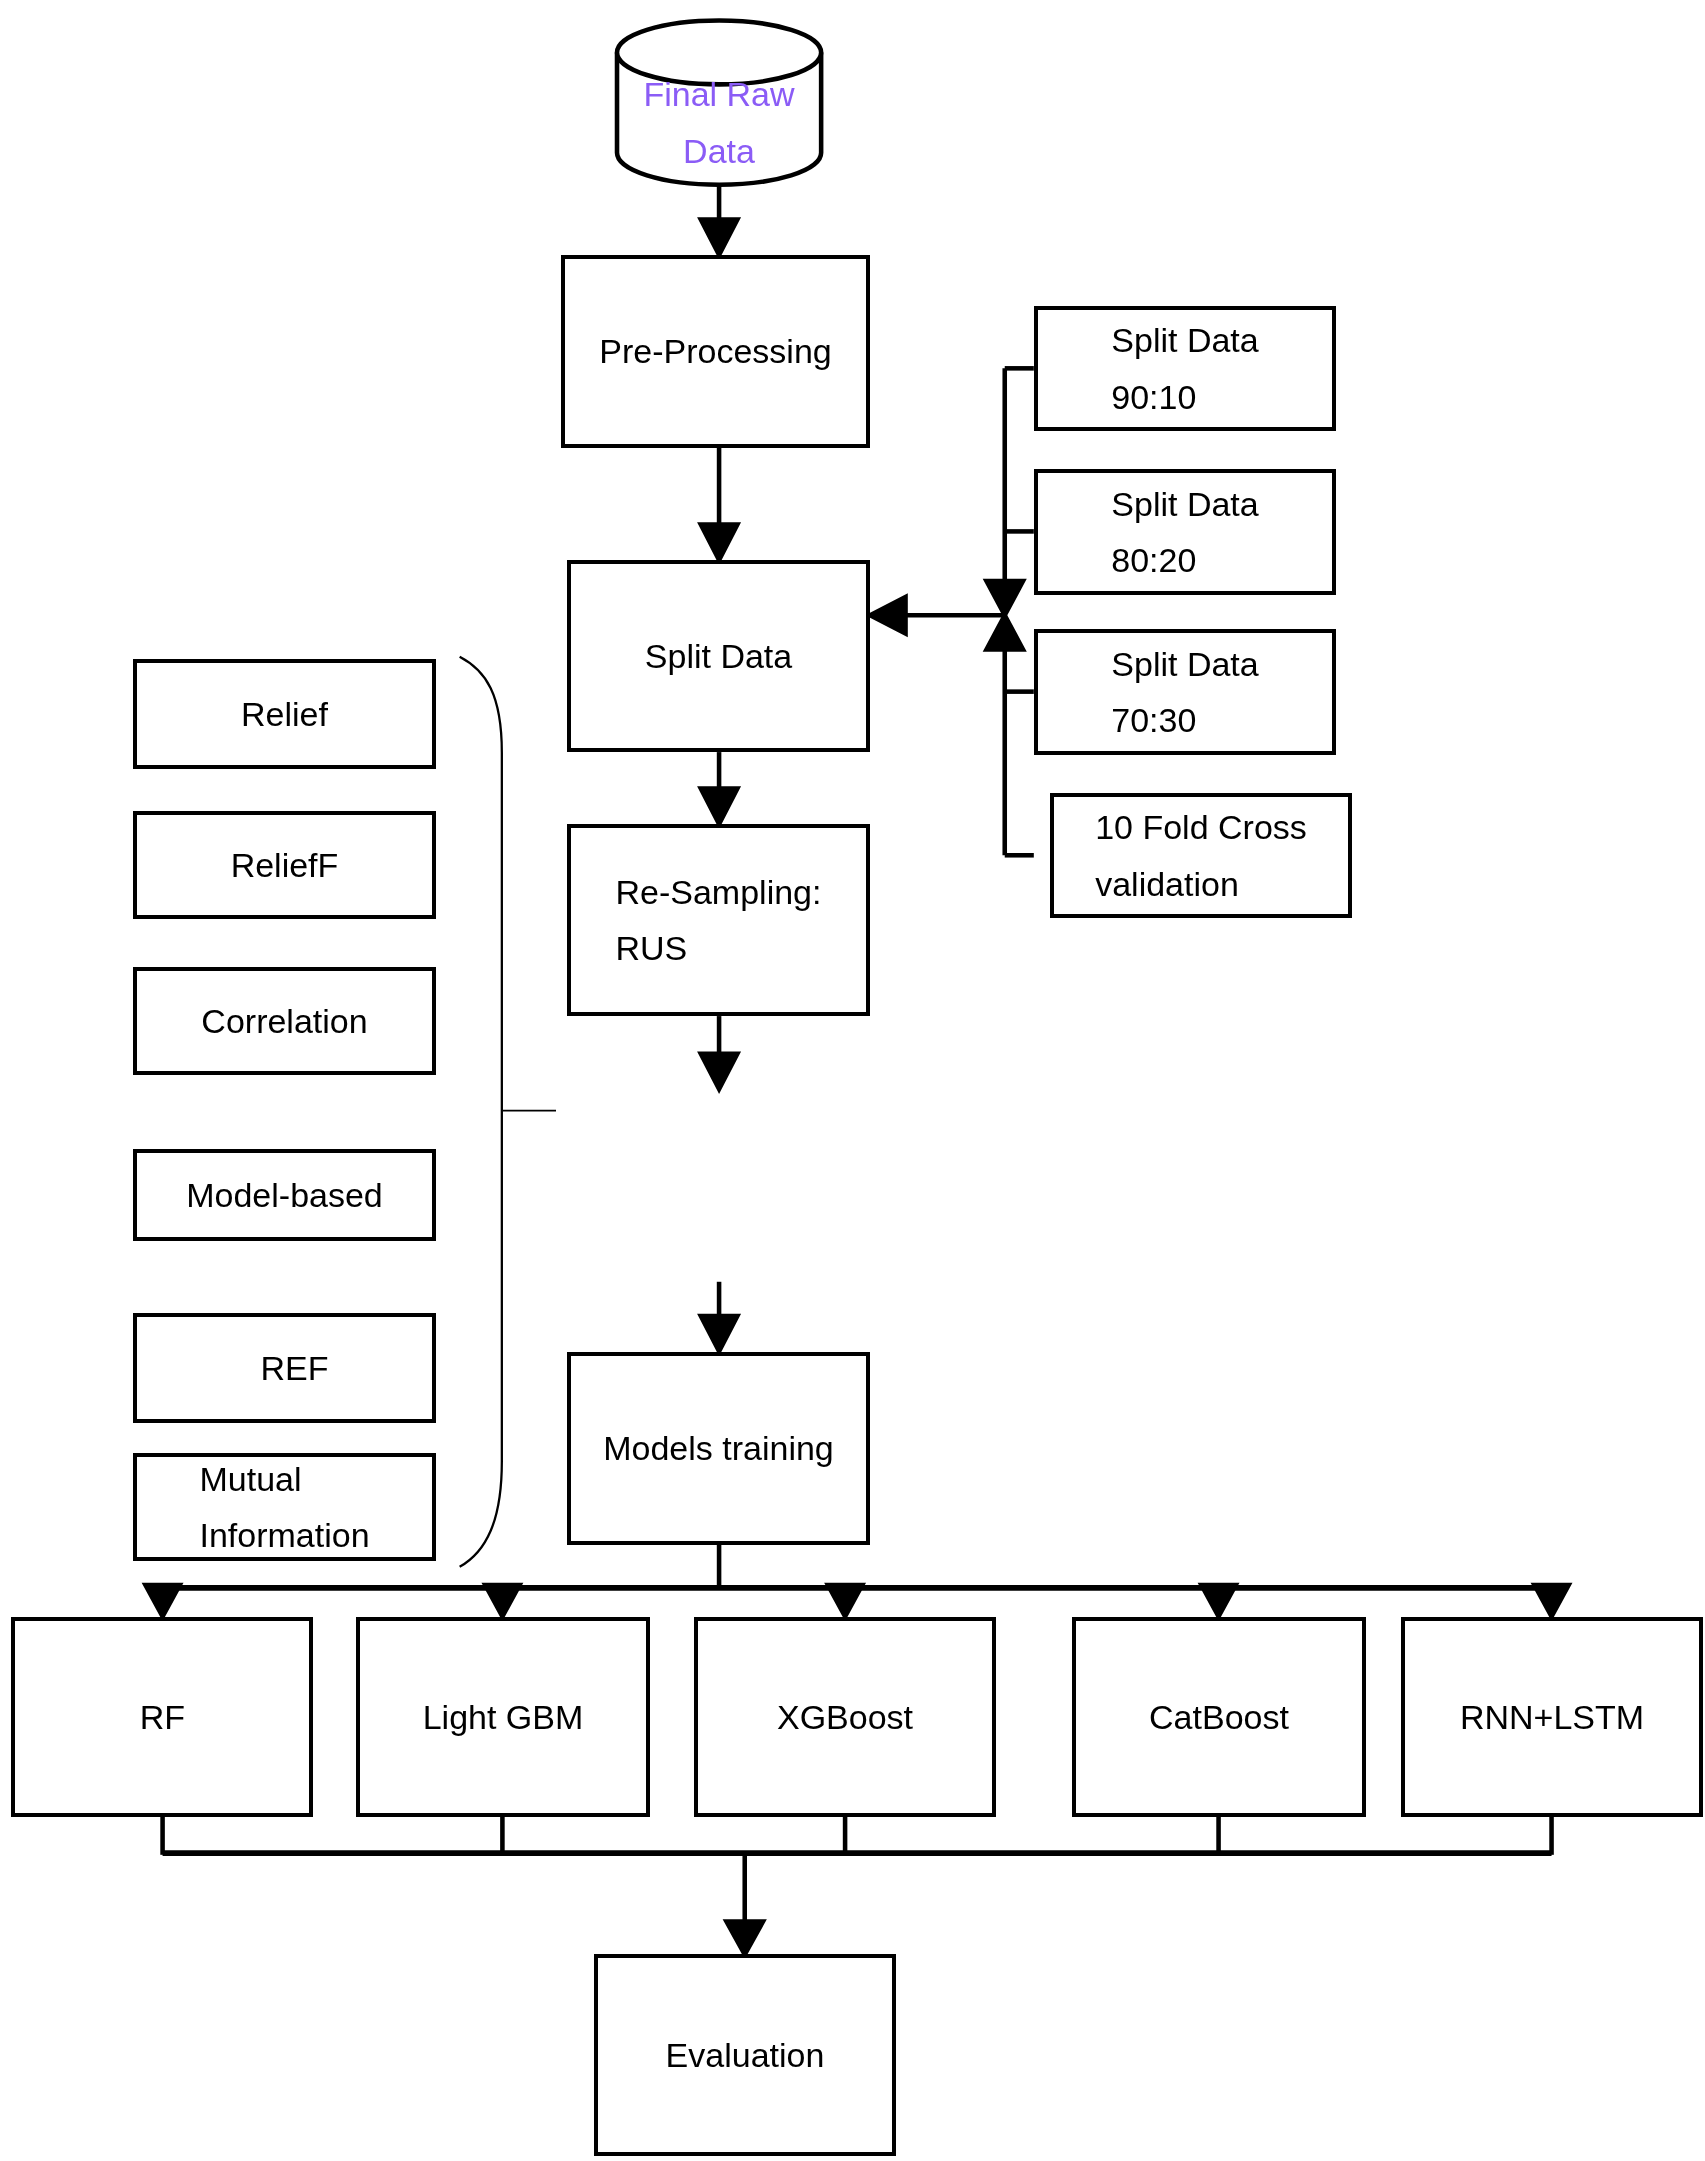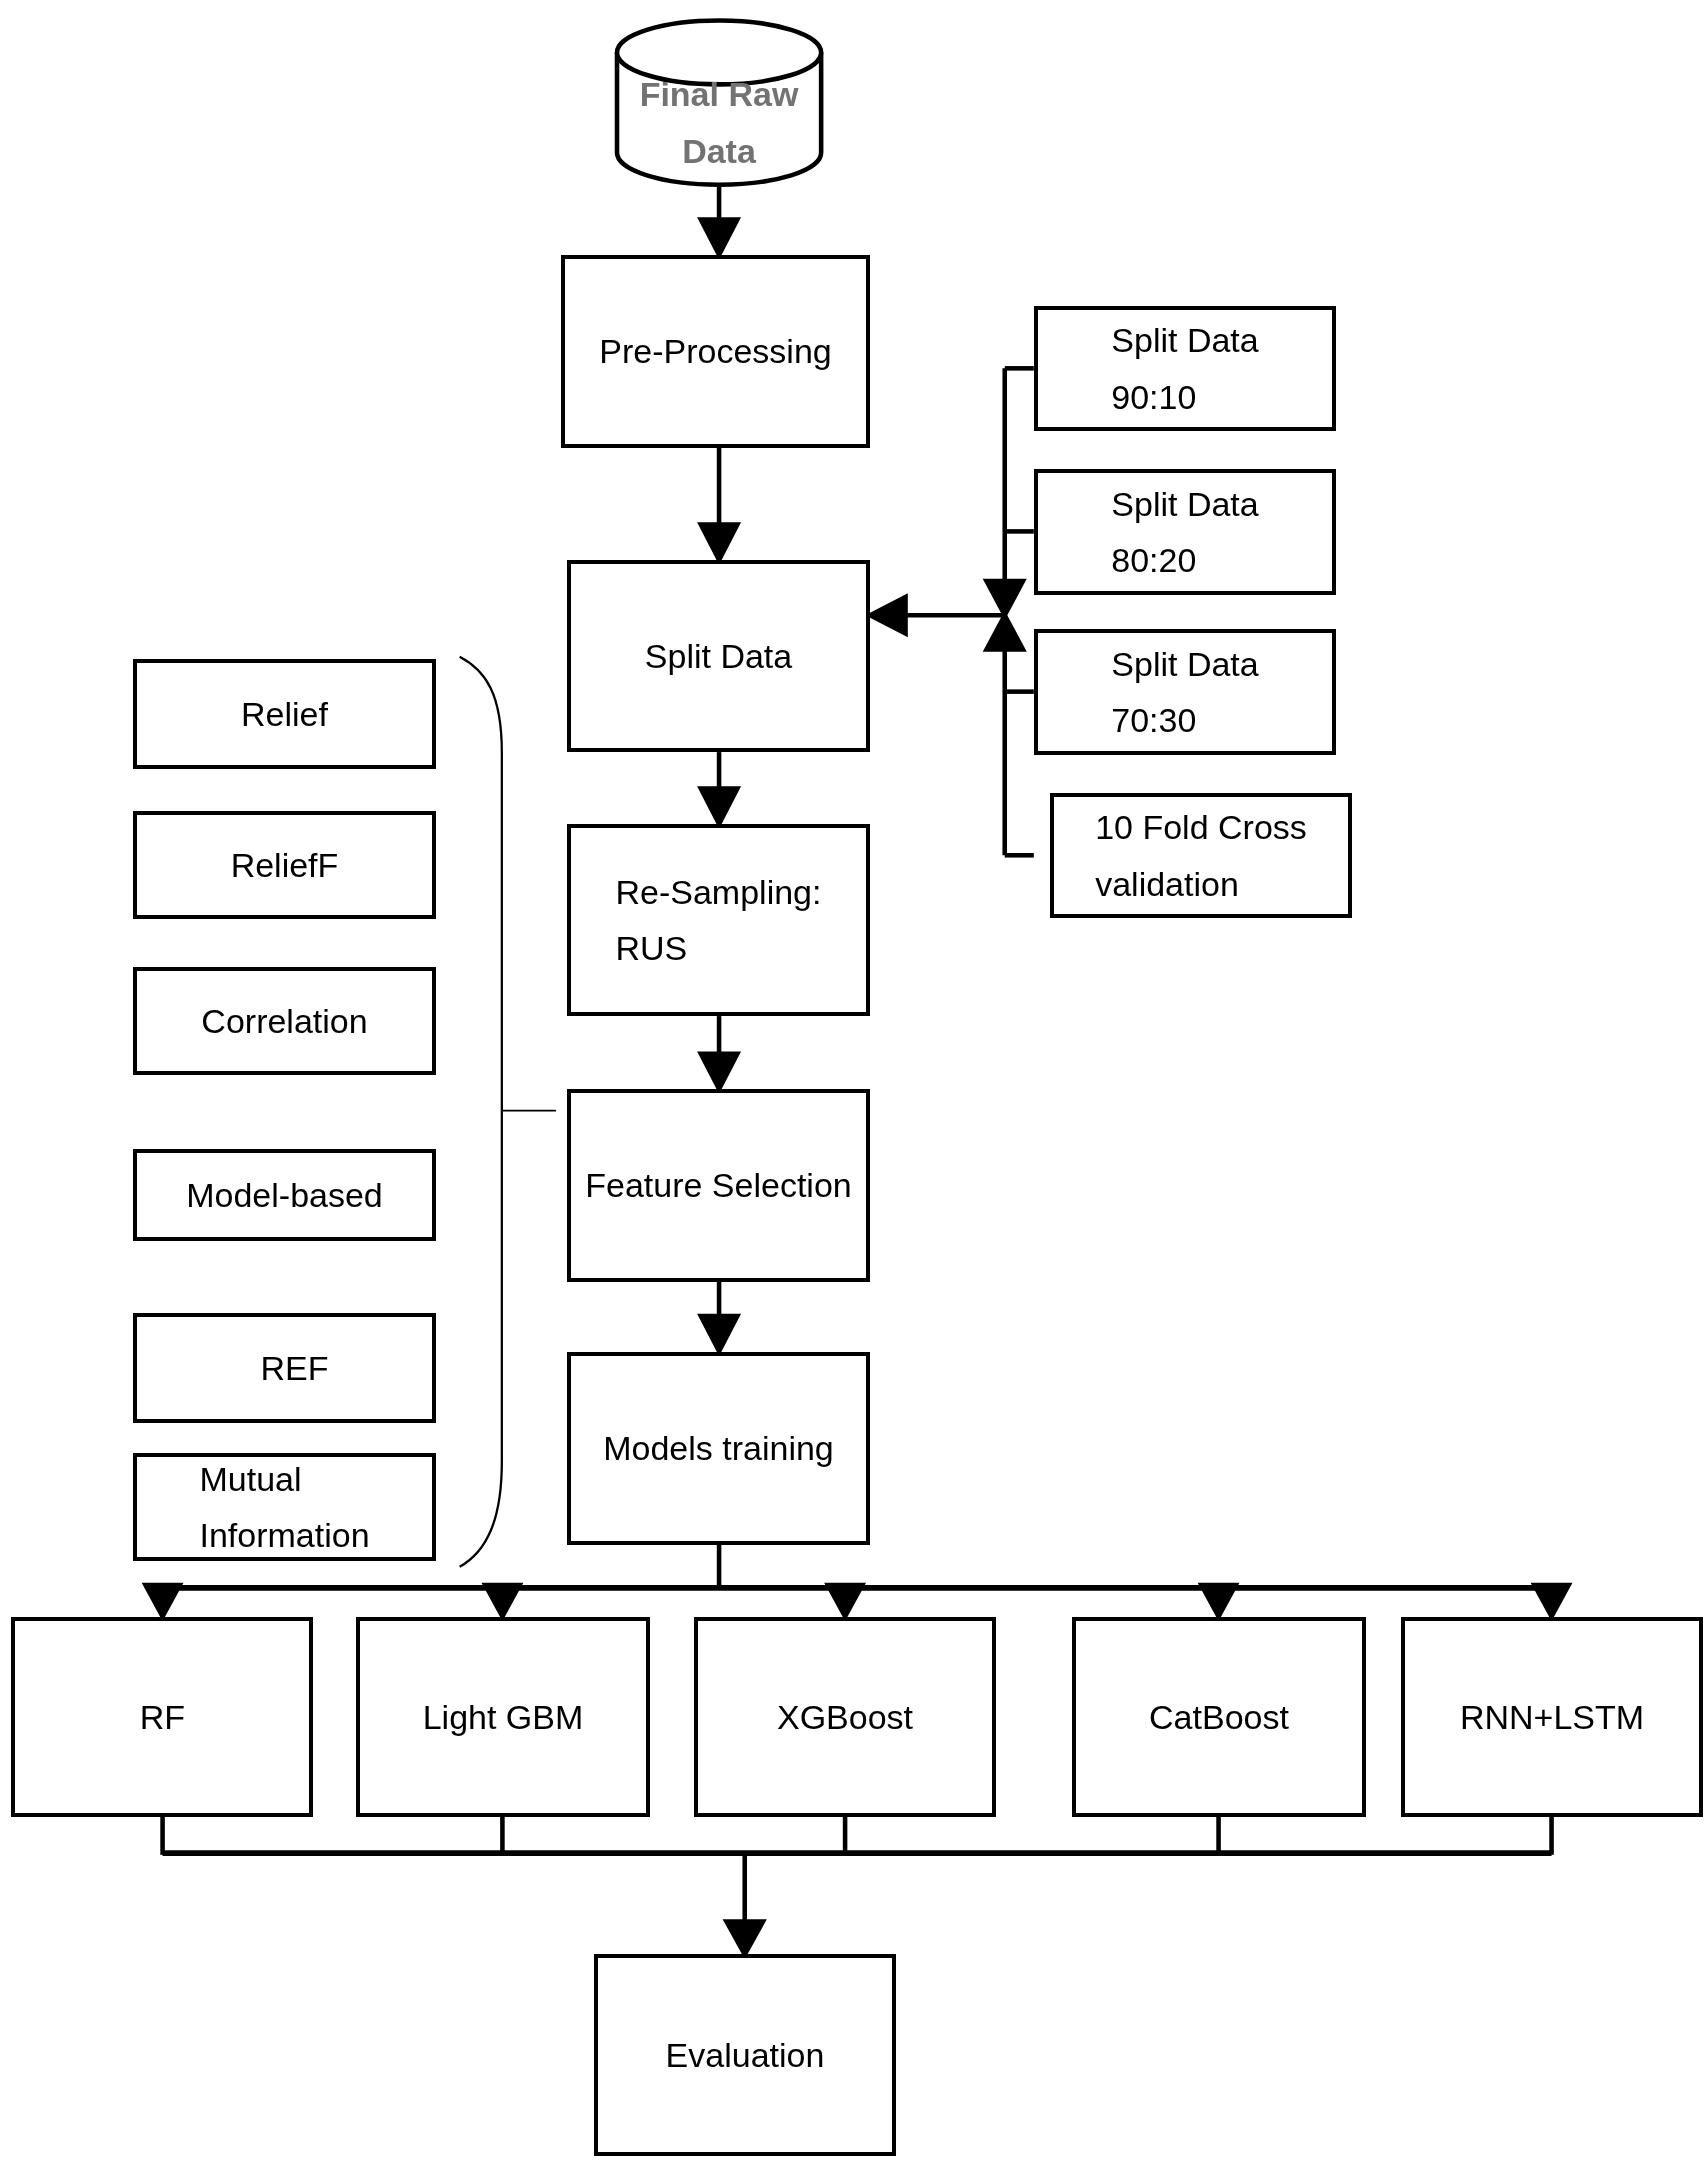--- a/index.html
+++ b/index.html
@@ -31,22 +31,21 @@
   }
   .floating-label {
     position: absolute;
     display: flex;
     align-items: center;
     justify-content: center;
     text-align: center;
     font-size: 34px;
     line-height: 1.65;
     white-space: pre-line;
-    color: #737373;
-    font-weight: bold;
+    color: #8b5cf6;
   }
 </style>
 </head>
 <body>
 
 <div id="canvas">
 
   <svg id="connectors" width="1705" height="2161" viewBox="0 0 2990 3790">
 
     <path d="M1082,92 L1082,268 A179,56 0 0 0 1440,268 L1440,92" fill="#ffffff" stroke="#000000" stroke-width="8"></path>
@@ -110,21 +109,20 @@
     </g>
   </svg>
 
   <div class="floating-label" style="left:617px; top:57px; width:204px; height:131px;">Final Raw
 Data</div>
 
   <div class="node" style="left:561px; top:255px; width:309px; height:193px;">Pre-Processing</div>
   <div class="node" style="left:567px; top:560px; width:303px; height:192px;">Split Data</div>
   <div class="node" style="left:567px; top:824px; width:303px; height:192px;">Re-Sampling:
 RUS</div>
-  <div class="node" style="left:567px; top:1089px; width:303px; height:193px;">Feature Selection</div>
   <div class="node" style="left:567px; top:1352px; width:303px; height:193px;">Models training</div>
 
   <div class="node" style="left:1034px; top:306px; width:302px; height:125px;">Split Data
 90:10</div>
   <div class="node" style="left:1034px; top:469px; width:302px; height:126px;">Split Data
 80:20</div>
   <div class="node" style="left:1034px; top:629px; width:302px; height:126px;">Split Data
 70:30</div>
   <div class="node" style="left:1034px; top:793px; width:302px; height:125px;margin-left:16px;">10 Fold Cross
 validation</div>

